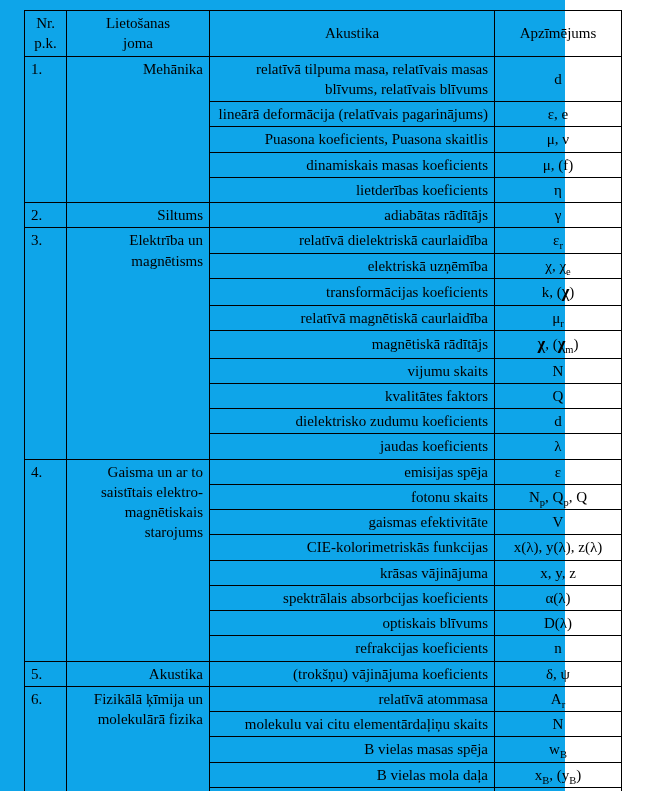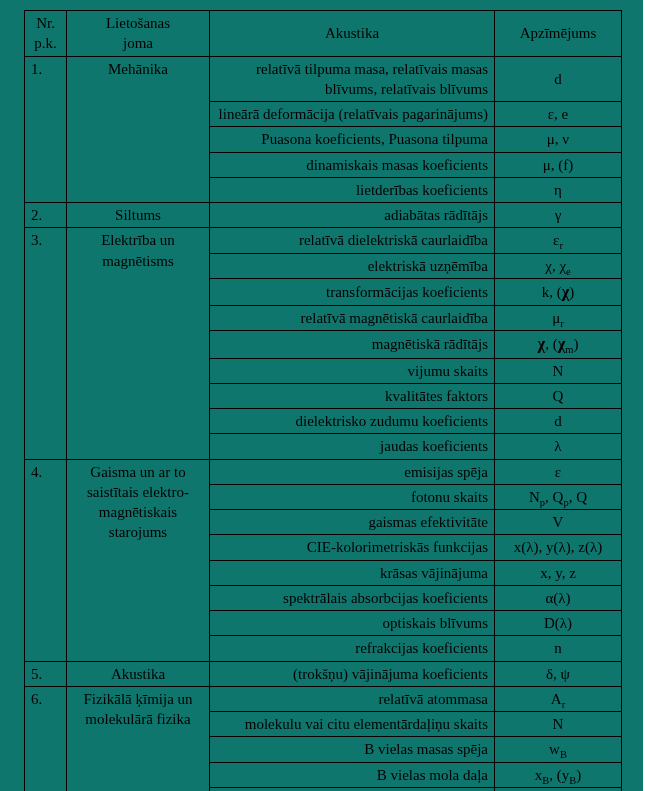--- a/index.html
+++ b/index.html
@@ -3,25 +3,25 @@
 <meta charset="utf-8">
 <style>
   html, body {
     margin: 0;
     padding: 0;
     background: #ffffff;
     font-family: "Liberation Serif", "DejaVu Serif", serif;
     color: #000000;
   }
   .page {
-    width: 643px;
+    width: 565px;
     height: 791px;
     box-sizing: border-box;
     padding: 10px 24px 0 24px;
-    background: #0f766e;
+    background: #0ea5e9;
   }
   table.qtable {
     border-collapse: collapse;
     width: 597px;
     table-layout: fixed;
     font-size: 15px;
   }
   table.qtable th,
   table.qtable td {
     border: 1px solid #000000;
@@ -35,21 +35,21 @@
     white-space: pre-line;
     height: 36px;
   }
   td.nr-cell {
     vertical-align: top;
     text-align: left;
     padding-left: 5px;
   }
   td.joma-cell {
     vertical-align: top;
-    text-align: center;
+    text-align: right;
   }
   td.name-cell {
     vertical-align: middle;
     text-align: right;
   }
   td.symbol-cell {
     vertical-align: middle;
     text-align: center;
   }
   td.symbol-cell b {
@@ -87,21 +87,21 @@
           <td class="nr-cell" rowspan="5">1.</td>
           <td class="joma-cell" rowspan="5">Mehānika</td>
           <td class="name-cell">relatīvā tilpuma masa, relatīvais masas blīvums, relatīvais blīvums</td>
           <td class="symbol-cell">d</td>
         </tr>
         <tr>
           <td class="name-cell">lineārā deformācija (relatīvais pagarinājums)</td>
           <td class="symbol-cell">ε, e</td>
         </tr>
         <tr>
-          <td class="name-cell">Puasona koeficients, Puasona tilpuma</td>
+          <td class="name-cell">Puasona koeficients, Puasona skaitlis</td>
           <td class="symbol-cell">μ, ν</td>
         </tr>
         <tr>
           <td class="name-cell">dinamiskais masas koeficients</td>
           <td class="symbol-cell">μ, (f)</td>
         </tr>
         <tr>
           <td class="name-cell">lietderības koeficients</td>
           <td class="symbol-cell">η</td>
         </tr>

